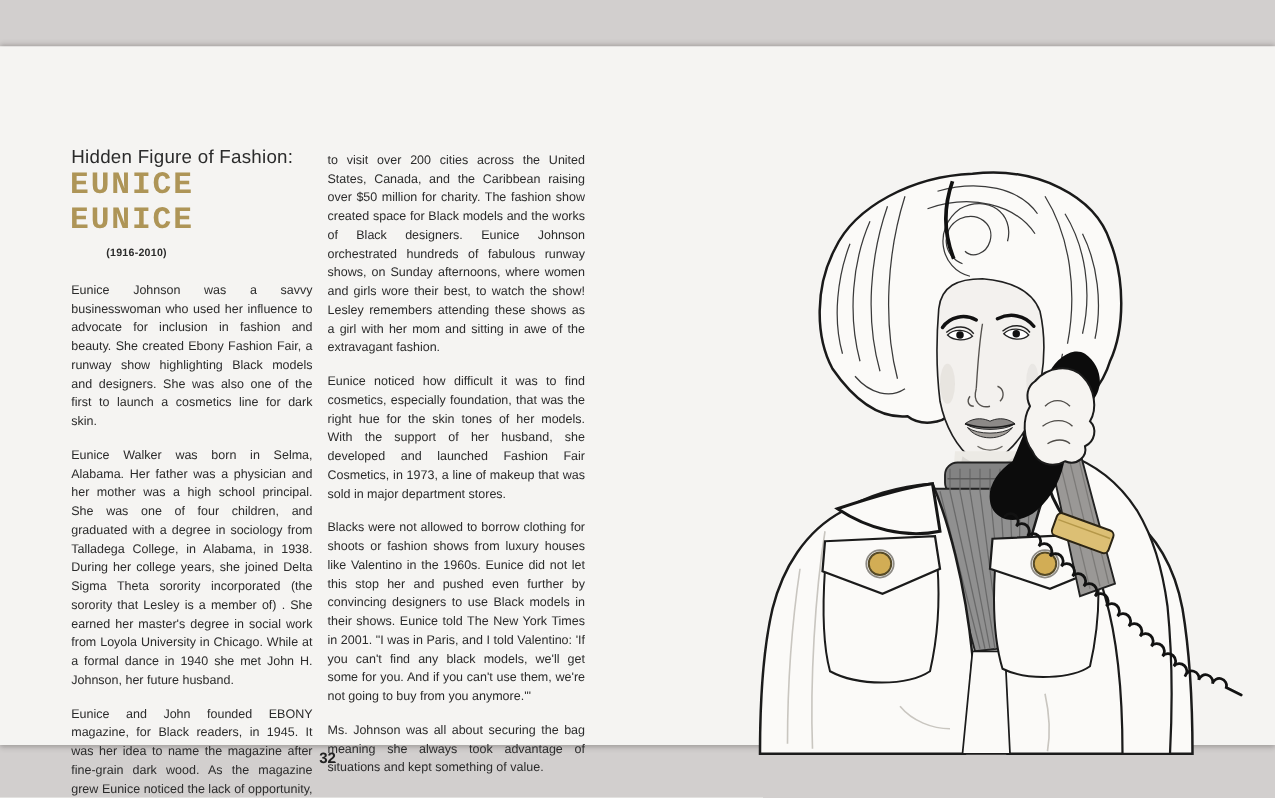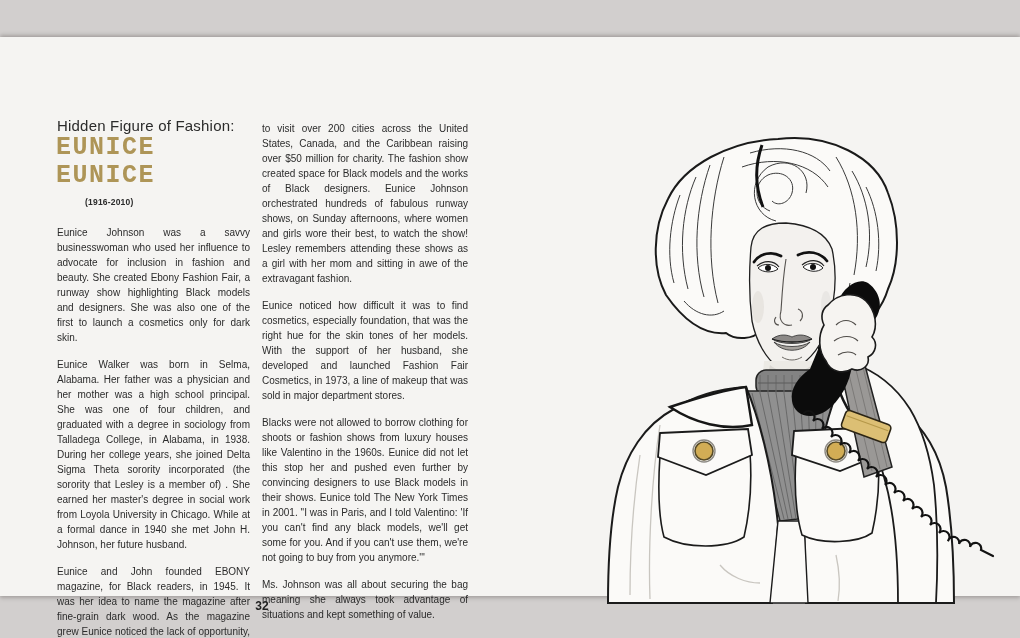--- a/index.html
+++ b/index.html
@@ -53,21 +53,21 @@
   <div class="kicker">Hidden Figure of Fashion:</div>
 
   <div class="title">
     <span>EUNICE</span>
     <span>EUNICE</span>
   </div>
 
   <div class="lifespan">(1916-2010)</div>
 
   <div class="col col1">
-    <p>Eunice Johnson was a savvy businesswoman who used her influence to advocate for inclusion in fashion and beauty. She created Ebony Fashion Fair, a runway show highlighting Black models and designers. She was also one of the first to launch a cosmetics only for dark skin.</p>
+    <p>Eunice Johnson was a savvy businesswoman who used her influence to advocate for inclusion in fashion and beauty. She created Ebony Fashion Fair, a runway show highlighting Black models and designers. She was also one of the first to launch a cosmetics line for dark skin.</p>
     <p>Eunice Walker was born in Selma, Alabama. Her father was a physician and her mother was a high school principal. She was one of four children, and graduated with a degree in sociology from Talladega College, in Alabama, in 1938. During her college years, she joined Delta Sigma Theta sorority incorporated (the sorority that Lesley is a member of) . She earned her master's degree in social work from Loyola University in Chicago. While at a formal dance in 1940 she met John H. Johnson, her future husband.</p>
     <p>Eunice and John founded EBONY magazine, for Black readers, in 1945. It was her idea to name the magazine after fine-grain dark wood. As the magazine grew Eunice noticed the lack of opportunity, for non-whites in fashion, were few and far between. They could only be found in publications like her own, Ebony.</p>
     <p>The Ebony Fashion Fair show was started as a fundraiser in 1958 for a hospital. The tour grew</p>
   </div>
 
   <div class="col col2">
     <p>to visit over 200 cities across the United States, Canada, and the Caribbean raising over $50 million for charity. The fashion show created space for Black models and the works of Black designers. Eunice Johnson orchestrated hundreds of fabulous runway shows, on Sunday afternoons, where women and girls wore their best, to watch the show! Lesley remembers attending these shows as a girl with her mom and sitting in awe of the extravagant fashion.</p>
     <p>Eunice noticed how difficult it was to find cosmetics, especially foundation, that was the right hue for the skin tones of her models. With the support of her husband, she developed and launched Fashion Fair Cosmetics, in 1973, a line of makeup that was sold in major department stores.</p>
     <p>Blacks were not allowed to borrow clothing for shoots or fashion shows from luxury houses like Valentino in the 1960s. Eunice did not let this stop her and pushed even further by convincing designers to use Black models in their shows. Eunice told The New York Times in 2001. "I was in Paris, and I told Valentino: 'If you can't find any black models, we'll get some for you. And if you can't use them, we're not going to buy from you anymore.'"</p>
     <p>Ms. Johnson was all about securing the bag meaning she always took advantage of situations and kept something of value.</p>

